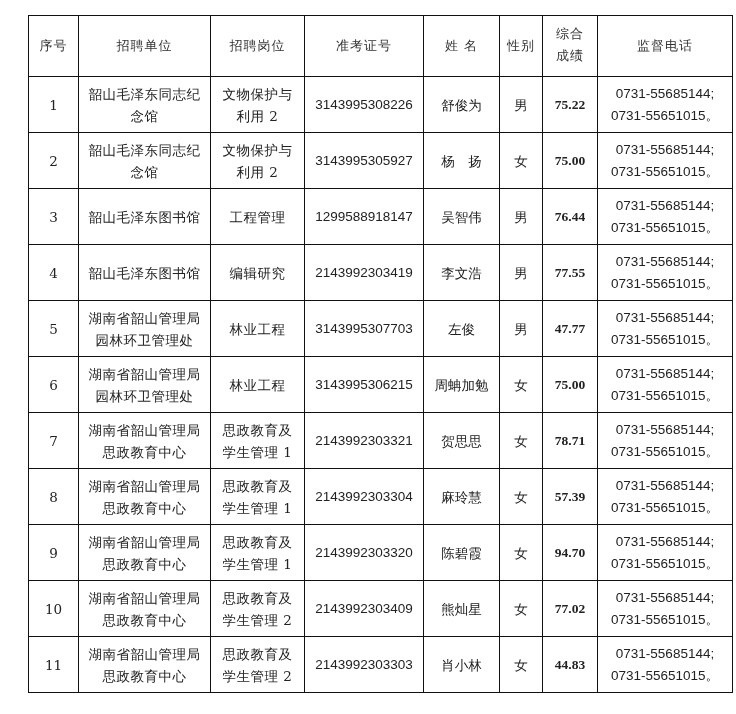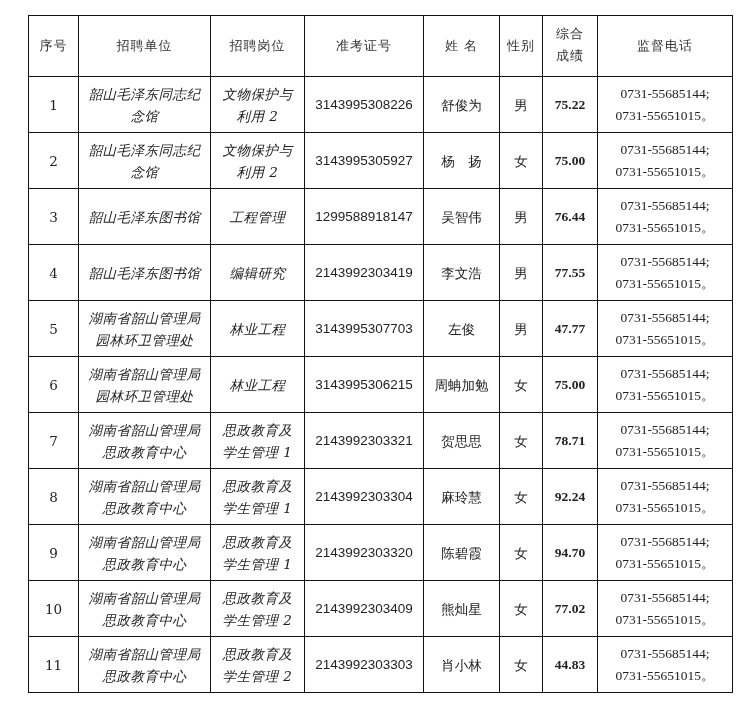--- a/index.html
+++ b/index.html
@@ -14,24 +14,24 @@
       border: 1.5px solid #111;
       text-align: center; vertical-align: middle;
       padding: 0 2px; overflow: hidden;
     }
     table.results th {
       height: 60px; font-weight: normal; font-size: 13px; color: #333;
       letter-spacing: 1px;
     }
     table.results td { height: 55px; font-size: 13.5px; line-height: 22px; color: #222; }
     td.seq { font-size: 14px; }
-    td.unit, td.post { letter-spacing: 0.5px; font-style: italic; }
+    td.unit, td.post { letter-spacing: 0.5px; }
     td.ticket { font-family: "Liberation Sans", "DejaVu Sans", sans-serif; font-weight: normal; font-size: 13px; letter-spacing: 0; }
     td.score { font-weight: bold; font-family: Liberation Serif, serif; font-size: 13.5px; }
-    td.phone { text-align: left; padding-left: 6px; font-family: Liberation Serif, serif; font-size: 12.5px; line-height: 22px; }
+    td.phone { text-align: left; padding-left: 6px; font-family: Liberation Sans, sans-serif; font-size: 12.5px; line-height: 22px; }
     .line { display: block; }
     .hdr-two { display: block; line-height: 22px; font-family: Liberation Mono, monospace; }
   </style>
 </head>
 <body>
 
 <table class="results">
   <colgroup>
     <col style="width:50px">
     <col style="width:132px">
@@ -204,21 +204,21 @@
       <span class="line">湖南省韶山管理局</span>
       <span class="line">思政教育中心</span>
     </td>
     <td class="post">
       <span class="line">思政教育及</span>
       <span class="line">学生管理 1</span>
     </td>
     <td class="ticket"><span>2143992303304</span></td>
     <td class="name"><span>麻玲慧</span></td>
     <td class="gender"><span>女</span></td>
-    <td class="score"><span>92.24</span></td>
+    <td class="score"><span>57.39</span></td>
     <td class="phone">
       <span class="line">0731-55685144;</span>
       <span class="line">0731-55651015。</span>
     </td>
   </tr>
 
   <tr>
     <td class="seq"><span>9</span></td>
     <td class="unit">
       <span class="line">湖南省韶山管理局</span>

